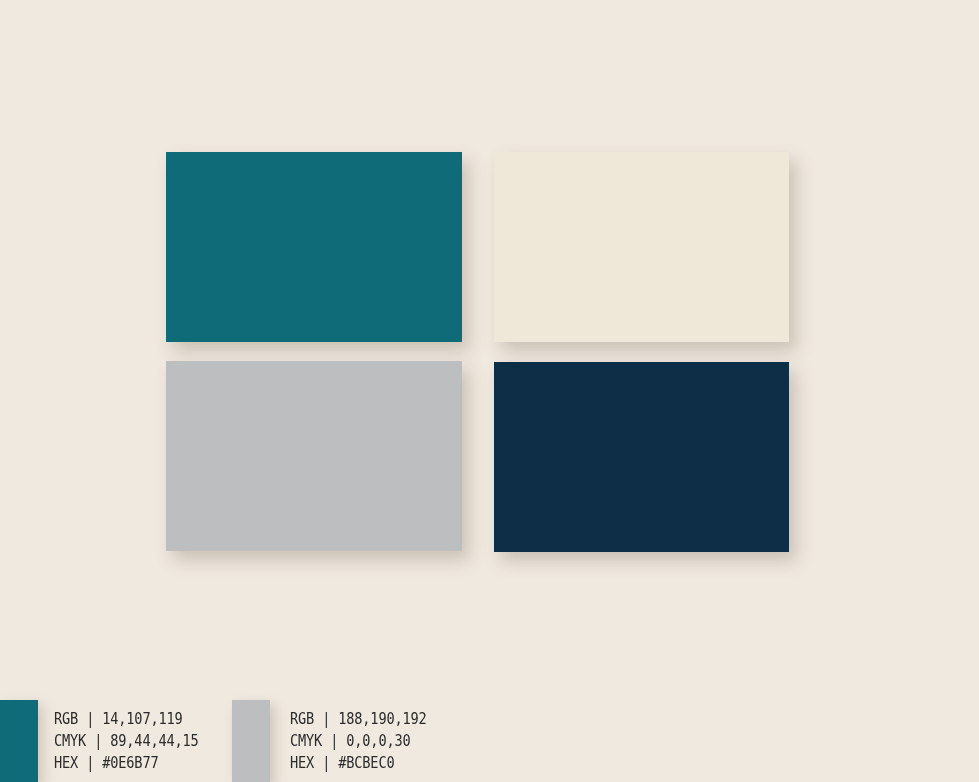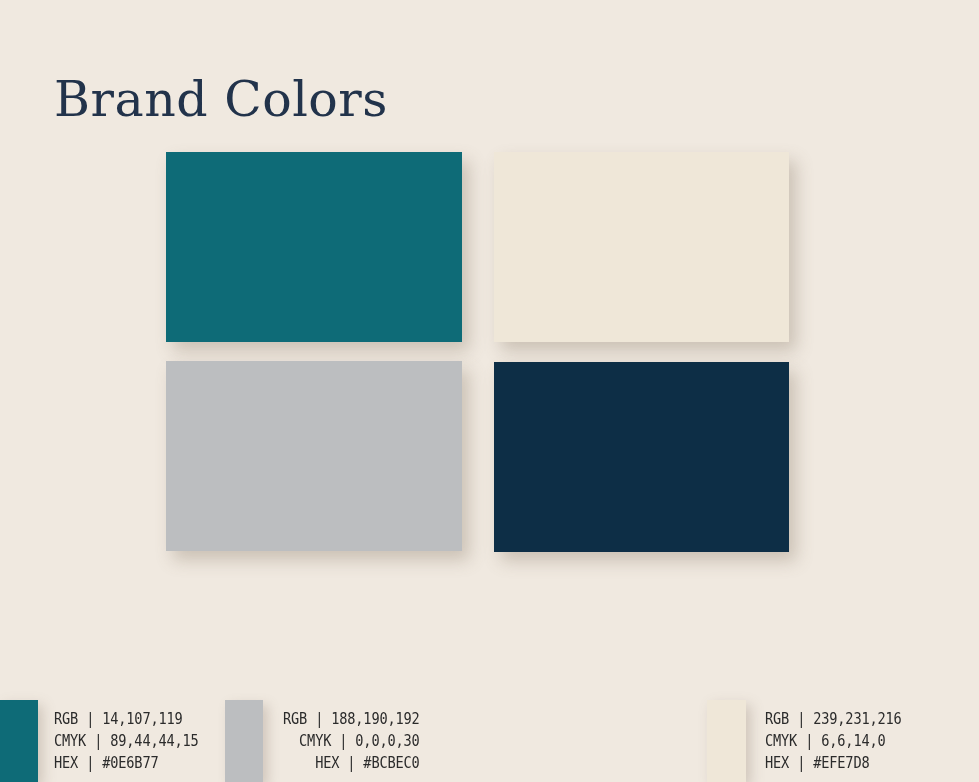--- a/index.html
+++ b/index.html
@@ -59,21 +59,21 @@
     top: 700px;
     width: 961px;
     height: 82px;
   }
   .legend-item {
     position: absolute;
     top: 0;
     height: 82px;
   }
   .legend-item-0 { left: 0px;   width: 236px; }
-  .legend-item-1 { left: 225px; width: 236px; text-align: right; }
+  .legend-item-1 { left: 232px; width: 236px; }
   .legend-item-2 { left: 470px; width: 237px; }
   .legend-item-3 { left: 707px; width: 272px; }
 
   .legend-chip {
     position: absolute;
     left: 0;
     top: 0;
     width: 38px;
     height: 82px;
     box-shadow: 5px 5px 12px rgba(120, 102, 84, 0.26);
@@ -99,21 +99,20 @@
   .legend-item-2 .legend-text { left: 58px; }
   .legend-item-3 .legend-text { left: 58px; }
 
   .legend-line { display: block; }
 </style>
 </head>
 <body style="background: rgb(240, 233, 224);">
 
 <div id="page" style="background: rgb(240, 233, 224);">
 
-  <h1 id="page-title" style="color: rgb(34, 51, 75);">Brand Colors</h1>
 
   <div id="swatch-grid">
     <div class="swatch swatch-0" style="background: rgb(14, 107, 119);"></div>
     <div class="swatch swatch-1" style="background: rgb(239, 231, 216);"></div>
     <div class="swatch swatch-2" style="background: rgb(188, 190, 192);"></div>
     <div class="swatch swatch-3" style="background: rgb(13, 46, 70);"></div>
   </div>
 
   <div id="legend-strip">
 
@@ -129,23 +128,15 @@
     <div class="legend-item legend-item-1">
       <div class="legend-chip" style="background: rgb(188, 190, 192);"></div>
       <div class="legend-text" style="color: rgb(43, 43, 43);">
         <span class="legend-line">RGB | 188,190,192</span>
         <span class="legend-line">CMYK | 0,0,0,30</span>
         <span class="legend-line">HEX | #BCBEC0</span>
       </div>
     </div>
 
 
-    <div class="legend-item legend-item-3">
-      <div class="legend-chip" style="background: rgb(239, 231, 216);"></div>
-      <div class="legend-text" style="color: rgb(43, 43, 43);">
-        <span class="legend-line">RGB | 239,231,216</span>
-        <span class="legend-line">CMYK | 6,6,14,0</span>
-        <span class="legend-line">HEX | #EFE7D8</span>
-      </div>
-    </div>
 
   </div>
 </div>
 
 </body></html>

